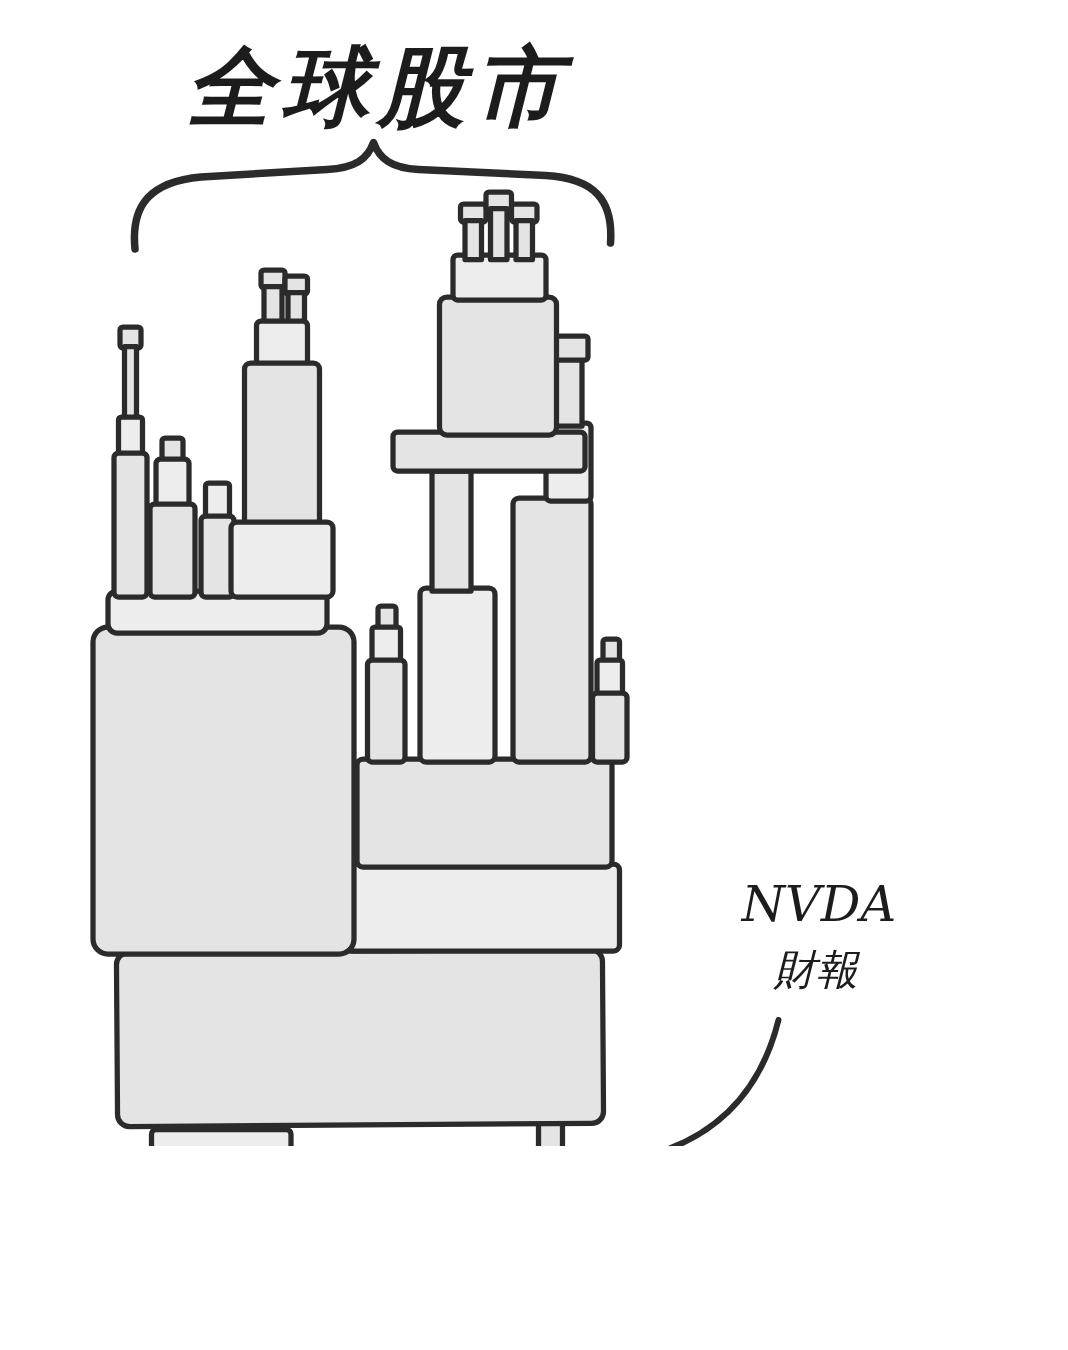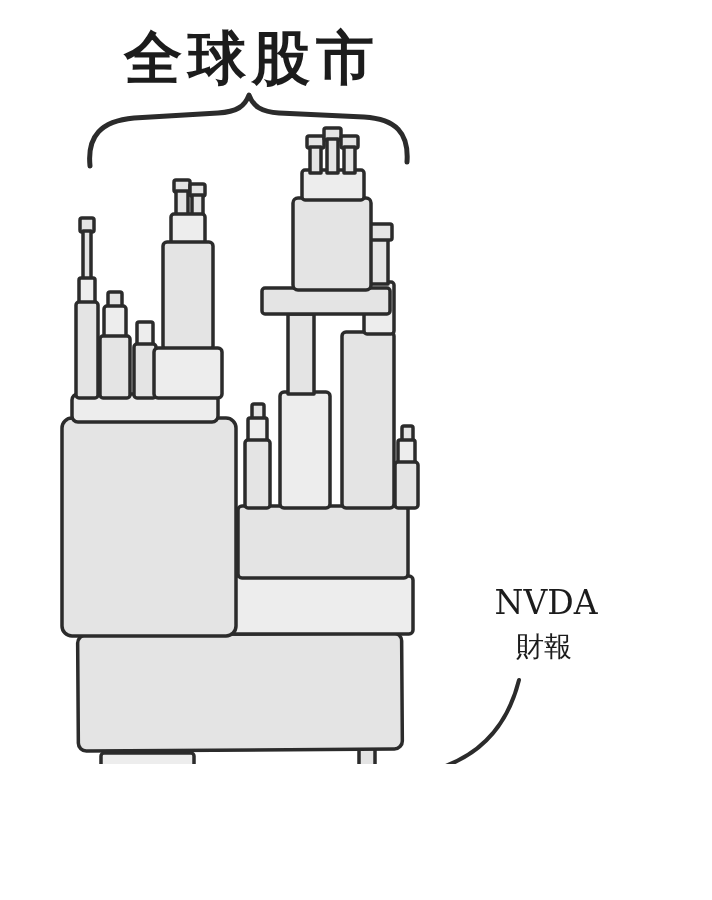--- a/index.html
+++ b/index.html
@@ -11,20 +11,21 @@
     --watermark: #a3a3a3;
   }
   html, body { margin: 0; padding: 0; background: #fff; }
   .stage {
     width: 712px;
     height: 764px;
     position: relative;
     background: var(--background);
     overflow: hidden;
     font-family: "DejaVu Sans", sans-serif;
+    font-style: italic;
   }
   svg { display: block; }
   .blk {
     fill: var(--block-fill);
     stroke: var(--ink);
     stroke-width: 3.5;
     stroke-linejoin: round;
   }
   .blk.light { fill: var(--block-fill-light); }
   .line {

